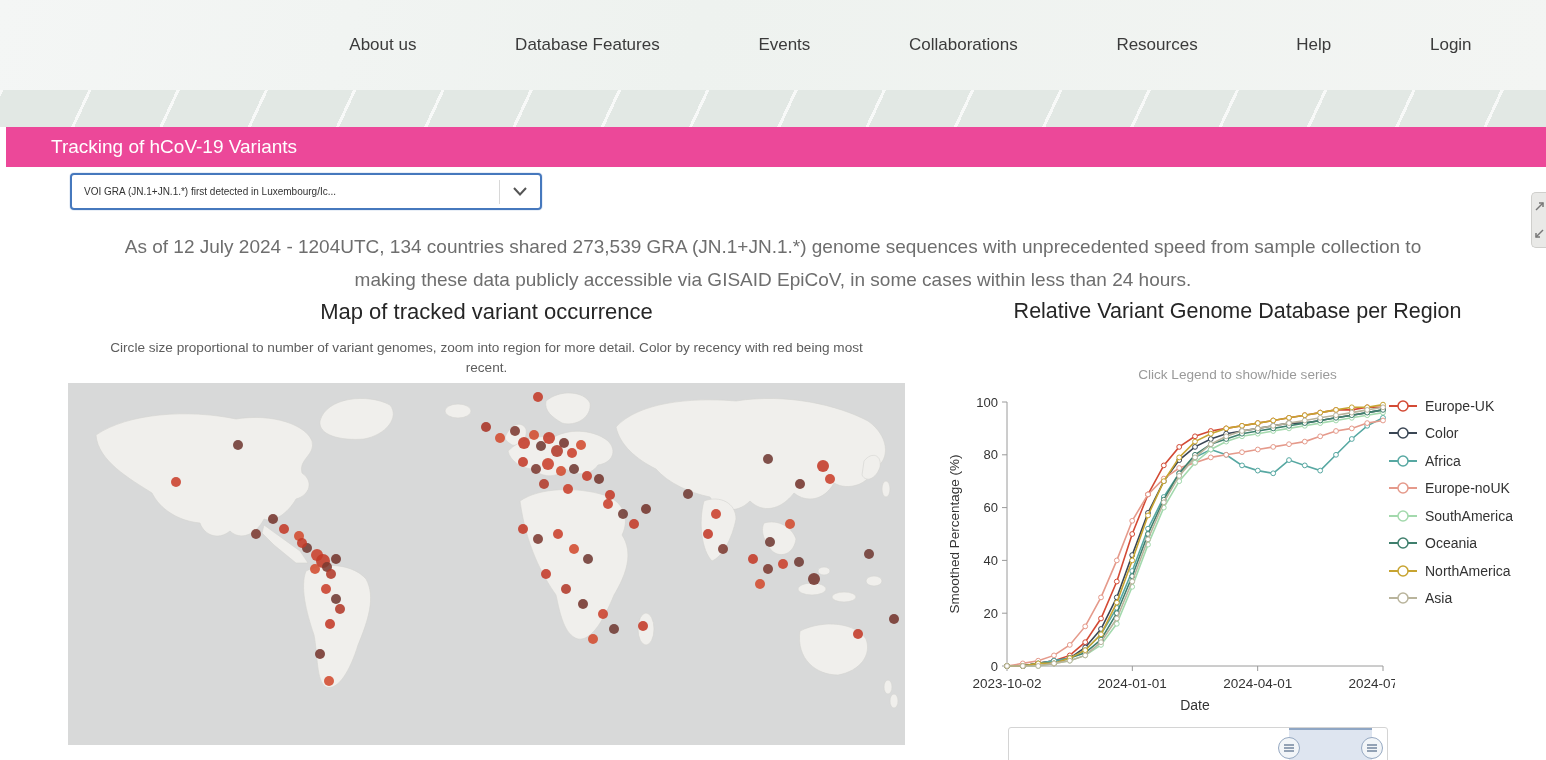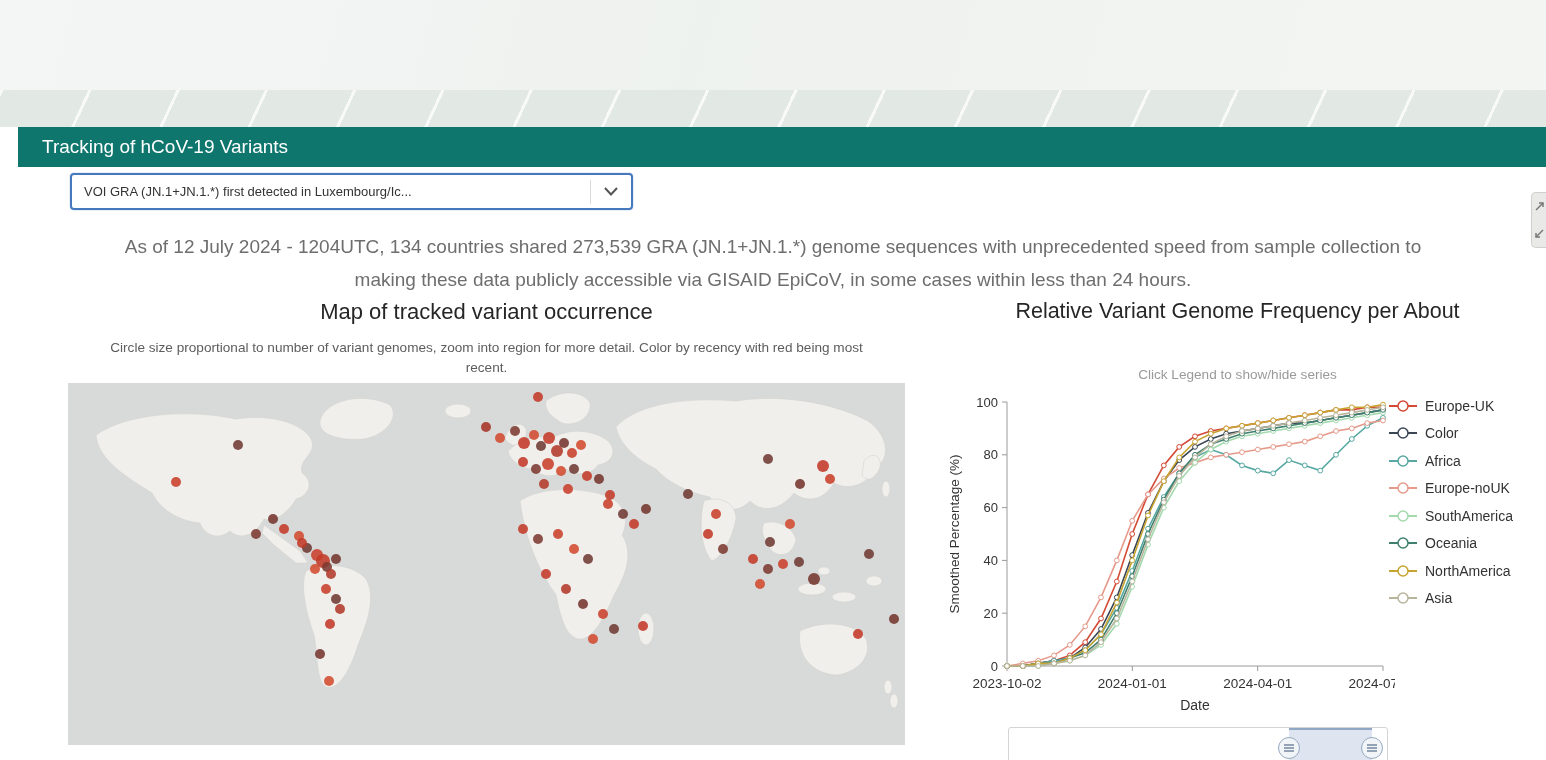--- a/index.html
+++ b/index.html
@@ -27,29 +27,29 @@
     display:flex; align-items:center; justify-content:center;
     text-shadow:1px 2px 2px rgba(0,0,0,.45); cursor:pointer;
   }
   nav.main-nav {
     position:absolute; left:300px; right:25px; top:0; height:90px;
     display:flex; align-items:center; justify-content:space-around;
   }
   .nav-item { font-size:17px; color:#3b3b3b; cursor:pointer; white-space:nowrap; }
   
   .banner {
-    position:absolute; top:127px; left:18px; right:0; height:40px;
-    background:#0f766e; color:#fff; display:flex; align-items:center;
-    padding-left:24px; font-size:19px; font-weight:500; z-index:4;
+    position:absolute; top:127px; left:6px; right:0; height:40px;
+    background:#ec4899; color:#fff; display:flex; align-items:center;
+    padding-left:45px; font-size:19px; font-weight:500; z-index:4;
   }
   
   .variant-select {
-    position:absolute; top:173px; left:70px; width:563px; height:37px;
+    position:absolute; top:173px; left:70px; width:472px; height:37px;
     background:#fff; border:2px solid #4678bd; border-radius:4px;
-    display:flex; align-items:center; font-size:13px; color:#333;
+    display:flex; align-items:center; font-size:10px; color:#333;
     box-shadow:0 0 0 1px rgba(70,120,189,.12); cursor:pointer; z-index:4;
   }
   .vs-text { flex:1; padding:0 10px 0 12px; white-space:nowrap; overflow:hidden; }
   .vs-divider { width:1px; height:24px; background:#d8d8d8; }
   .vs-chevron { width:40px; display:flex; align-items:center; justify-content:center; }
   
   .summary {
     position:absolute; top:231px; left:113px; width:1320px;
     text-align:center; font-size:19px; color:#6e6e6e; line-height:1.72;
   }
@@ -90,20 +90,29 @@
     align-items:center; justify-content:space-around; cursor:pointer; z-index:6;
   }
 </style>
 </head>
 <body>
 
 <div class="top-band"></div>
 <div class="mid-band"></div>
 
 <header class="site-header">
+  <nav class="main-nav">
+    <span class="nav-item">About us</span>
+    <span class="nav-item">Database Features</span>
+    <span class="nav-item">Events</span>
+    <span class="nav-item">Collaborations</span>
+    <span class="nav-item">Resources</span>
+    <span class="nav-item">Help</span>
+    <span class="nav-item">Login</span>
+  </nav>
 </header>
 
 <div class="banner">
   <span>Tracking of hCoV-19 Variants</span>
 </div>
 
 <div class="variant-select">
   <span class="vs-text">VOI GRA (JN.1+JN.1.*) first detected in Luxembourg/Ic...</span>
   <span class="vs-divider"></span>
   <span class="vs-chevron">
@@ -234,21 +243,21 @@
       <div class="map-dot" style="left: 726px; top: 174px; height: 10px; width: 10px; background: rgb(111, 58, 51);"></div>
       <div class="map-dot" style="left: 687px; top: 196px; height: 10px; width: 10px; background: rgb(209, 75, 47);"></div>
       <div class="map-dot" style="left: 740px; top: 190px; height: 12px; width: 12px; background: rgb(116, 53, 46);"></div>
       <div class="map-dot" style="left: 796px; top: 166px; height: 10px; width: 10px; background: rgb(111, 58, 51);"></div>
       <div class="map-dot" style="left: 821px; top: 231px; height: 10px; width: 10px; background: rgb(116, 53, 46);"></div>
       <div class="map-dot" style="left: 785px; top: 246px; height: 10px; width: 10px; background: rgb(195, 58, 40);"></div>
     </div>
 </div>
 
 <h2 class="chart-title" style="font-weight:normal;">
-  <span>Relative Variant Genome Frequency per About</span><br>
+  <span>Relative Variant Genome Database per Region</span><br>
 </h2>
 <p class="chart-sub">Click Legend to show/hide series</p>
 
 <svg id="chart-svg" width="450" height="326">
     <line x1="62" y1="14" x2="62" y2="278" stroke="#9a9a9a" stroke-width="1"></line>
     <line x1="62" y1="278" x2="438" y2="278" stroke="#9a9a9a" stroke-width="1"></line>
     <line x1="57" y1="278" x2="62" y2="278" stroke="#9a9a9a"></line>
     <text x="53" y="282.5" text-anchor="end" font-size="13" fill="#333" font-family="Liberation Sans, sans-serif">0</text>
     <line x1="57" y1="225.20000000000002" x2="62" y2="225.20000000000002" stroke="#9a9a9a"></line>
     <text x="53" y="229.70000000000002" text-anchor="end" font-size="13" fill="#333" font-family="Liberation Sans, sans-serif">20</text>

